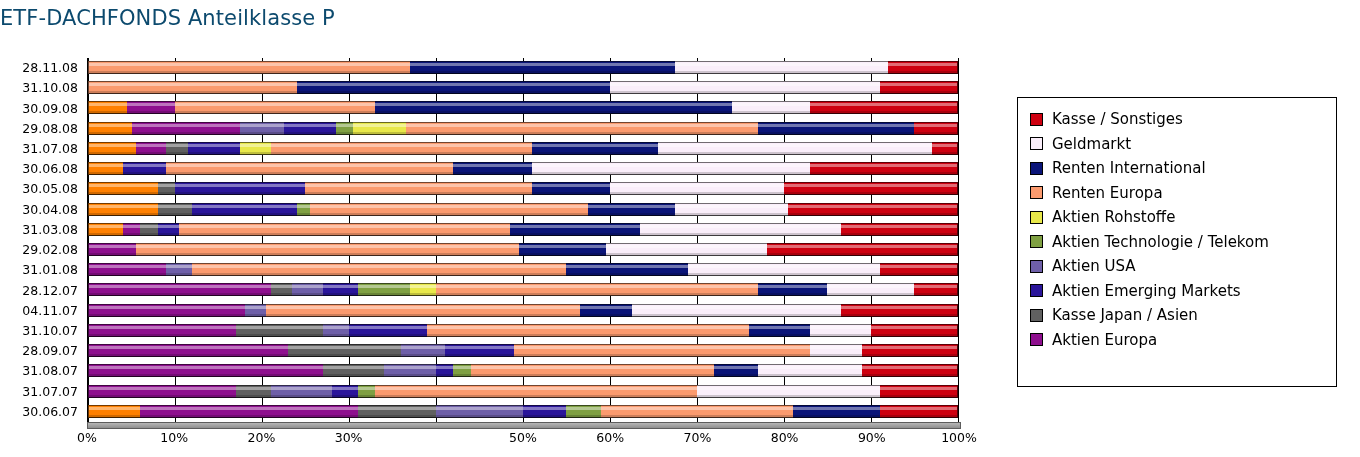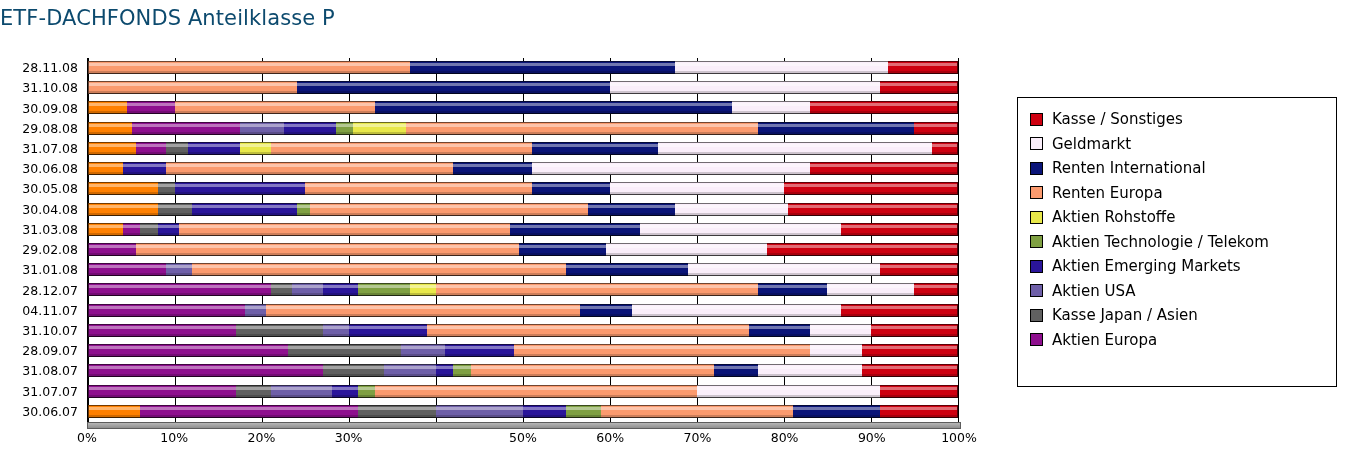--- a/index.html
+++ b/index.html
@@ -783,26 +783,26 @@
     </div>
     <div class="legend-item">
       <span class="legend-swatch" style="background: rgb(232, 232, 74);"></span>
       <span class="legend-label">Aktien Rohstoffe</span>
     </div>
     <div class="legend-item">
       <span class="legend-swatch" style="background: rgb(127, 160, 66);"></span>
       <span class="legend-label">Aktien Technologie / Telekom</span>
     </div>
     <div class="legend-item">
+      <span class="legend-swatch" style="background: rgb(110, 95, 168);"></span>
+      <span class="legend-label">Aktien USA</span>
+    </div>
+    <div class="legend-item">
       <span class="legend-swatch" style="background: rgb(42, 21, 154);"></span>
       <span class="legend-label">Aktien Emerging Markets</span>
-    </div>
-    <div class="legend-item">
-      <span class="legend-swatch" style="background: rgb(110, 95, 168);"></span>
-      <span class="legend-label">Aktien USA</span>
     </div>
     <div class="legend-item">
       <span class="legend-swatch" style="background: rgb(96, 96, 96);"></span>
       <span class="legend-label">Kasse Japan / Asien</span>
     </div>
     <div class="legend-item">
       <span class="legend-swatch" style="background: rgb(142, 15, 142);"></span>
       <span class="legend-label">Aktien Europa</span>
     </div>
   </div>

